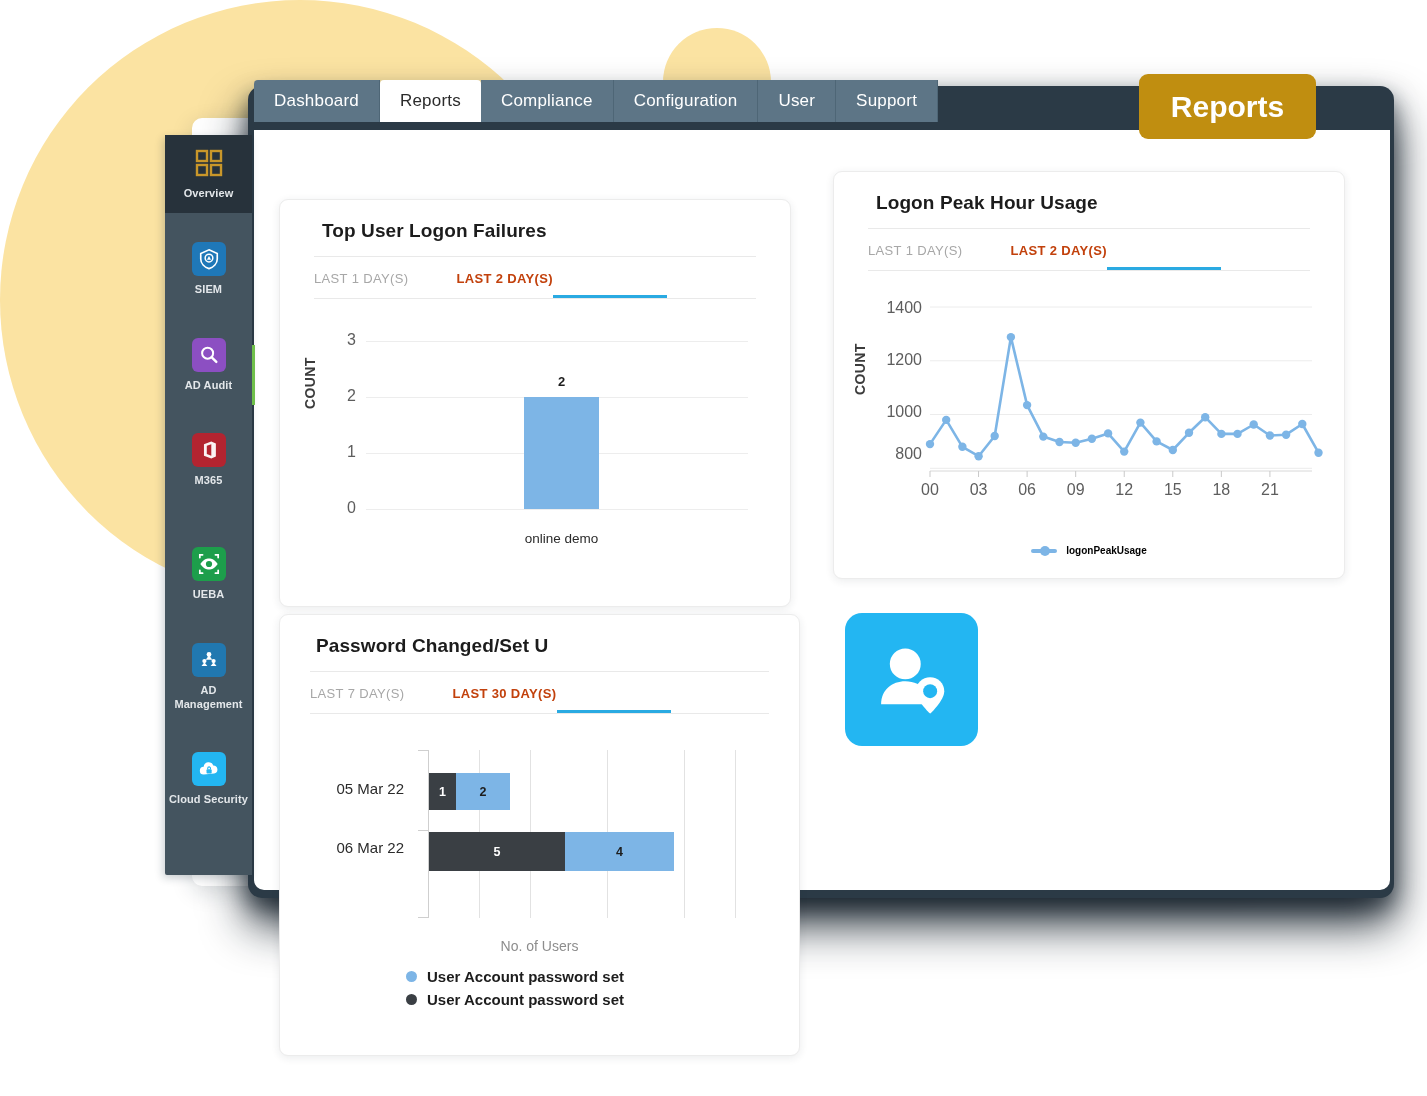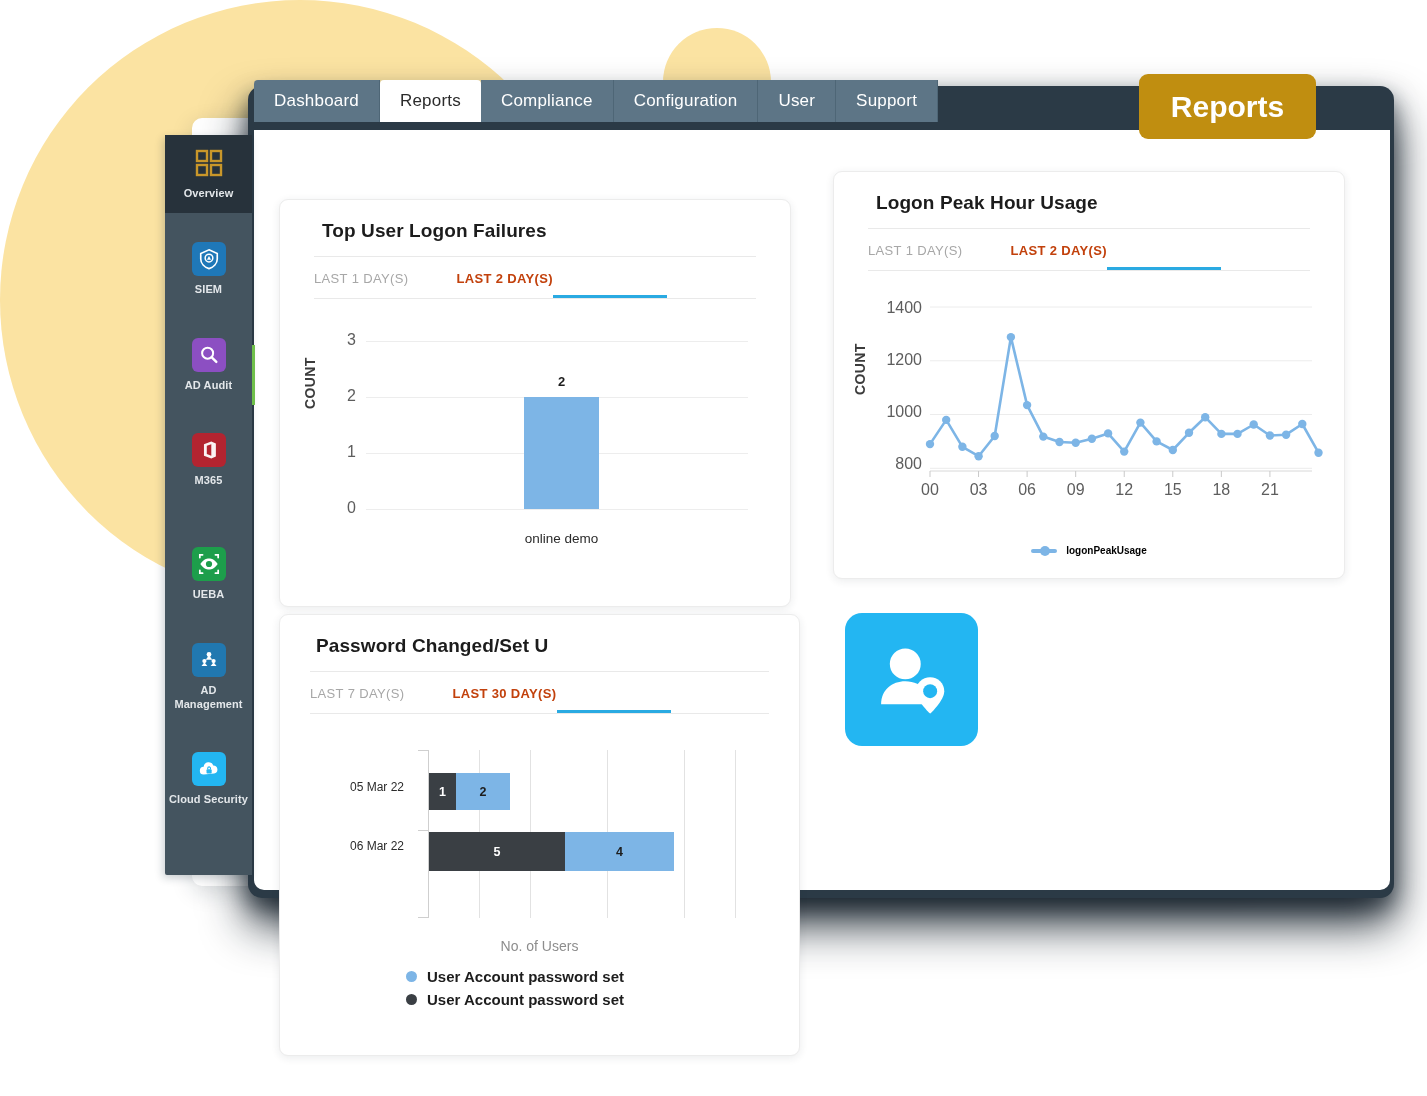--- a/index.html
+++ b/index.html
@@ -175,21 +175,21 @@
   .legend2-mark::after {
     content:""; position:absolute; left:9px; top:-3px;
     width:10px; height:10px; border-radius:50%; background:#7db5e6;
   }
   .legend2-label { font-size: 10px; font-weight: 700; color: #000000; }
 
   
   .plot3 { position: relative; margin-top: 28px; height: 250px; }
   .rowlabel3 {
     position: absolute; width: 110px; text-align: right;
-    font-size: 12px; color: #2b2b2b;
+    font-size: 15px; color: #2b2b2b;
   }
   .vgrid3 { position: absolute; width: 1px; background: #e2e2e2; }
   .seg3 {
     position: absolute; display: flex; align-items: center; justify-content: center;
     font-size: 12.5px; font-weight: 700;
   }
   .axis3-title {
     position: absolute; left: 0; right: 0; top: 196px;
     text-align: center; font-size: 14px; color: #8d8d8d;
   }
@@ -364,21 +364,21 @@
       <div class="daytab active">LAST 2 DAY(S)</div>
     </div>
     <div class="daytabs-rule"></div>
 
     <div class="plot2">
       <div class="ylab-vert" style="left:18px; top:96px">COUNT</div>
 
       <div class="ytick" style="left:28px; width:60px; top:0px">1400</div>
       <div class="ytick" style="left:28px; width:60px; top:52px">1200</div>
       <div class="ytick" style="left:28px; width:60px; top:104px">1000</div>
-      <div class="ytick" style="left:28px; width:60px; top:156px">800</div>
+      <div class="ytick" style="left:28px; width:60px; top:146px">800</div>
 
       <svg id="line-svg" width="512" height="230" viewBox="0 0 512 230" style="position:absolute; left:0; top:0;">
         <g id="line-grid">
             <line x1="96" x2="478" y1="169.31147540983608" y2="169.31147540983608" stroke="#ececec" stroke-width="1"></line>
             <line x1="96" x2="478" y1="115.54098360655738" y2="115.54098360655738" stroke="#ececec" stroke-width="1"></line>
             <line x1="96" x2="478" y1="61.77049180327869" y2="61.77049180327869" stroke="#ececec" stroke-width="1"></line>
             <line x1="96" x2="478" y1="8" y2="8" stroke="#ececec" stroke-width="1"></line>
           </g>
         <polyline id="line-path" fill="none" stroke="#7db5e6" stroke-width="2.6" stroke-linejoin="round" stroke-linecap="round" points="96.0,145.1 112.2,120.9 128.4,147.8 144.6,157.2 160.7,137.0 176.9,38.1 193.1,106.1 209.3,137.6 225.5,143.0 241.7,143.8 257.9,139.7 274.1,134.4 290.2,152.6 306.4,123.6 322.6,142.4 338.8,151.0 355.0,133.8 371.2,118.2 387.4,134.9 403.5,134.9 419.7,125.5 435.9,136.5 452.1,135.7 468.3,125.0 484.5,153.7"></polyline>
         <g id="line-dots">

